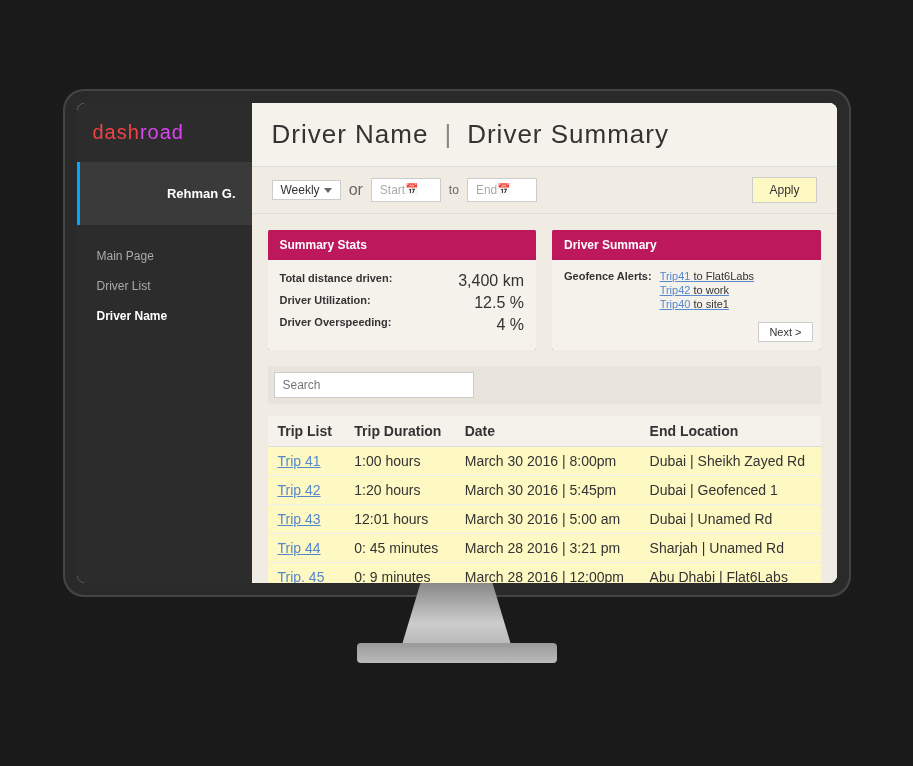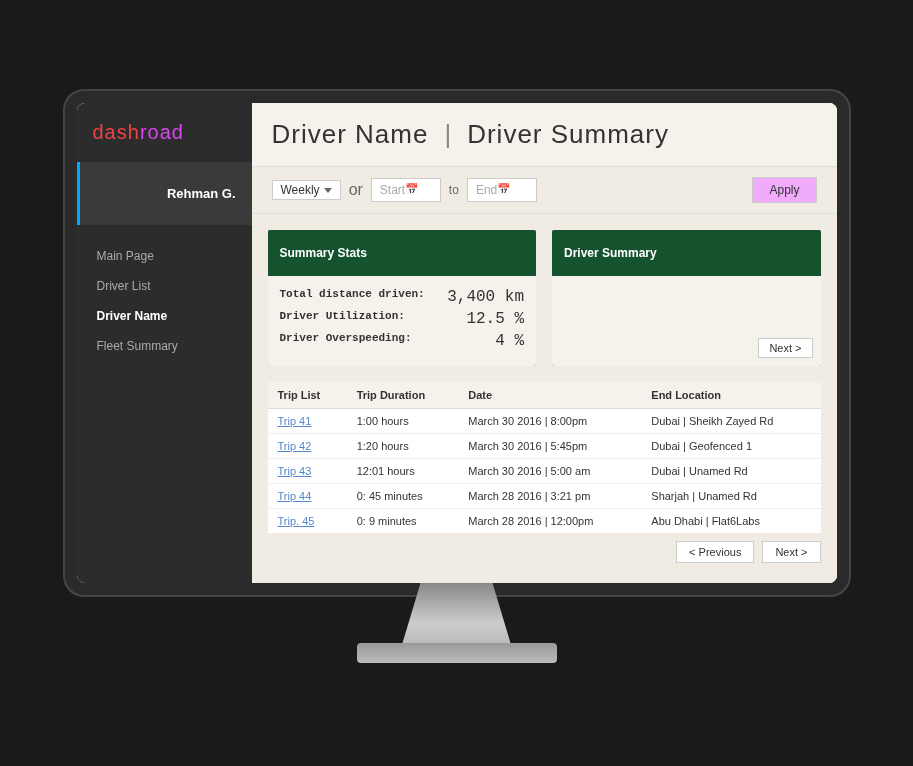--- a/index.html
+++ b/index.html
@@ -154,21 +154,21 @@
     }
 
     .to-label {
       font-size: 12px;
       color: #666;
     }
 
     .apply-btn {
       margin-left: auto;
       border: 1px solid #ccc;
-      background: #f0abfc;
+      background: #fef9c3;
       padding: 5px 16px;
       font-size: 12px;
       color: #333;
       cursor: pointer;
     }
 
     
     .content-area {
       flex: 1;
       padding: 16px;
@@ -184,32 +184,31 @@
     }
 
     .card {
       flex: 1;
       background: #787878;
       border-radius: 2px;
       overflow: hidden;
     }
 
     .card-header {
-      background: #14532d;
-      padding: 16px 12px;
+      background: #be185d;
+      padding: 8px 12px;
       font-size: 12px;
       font-weight: bold;
       color: #fff;
     }
 
     .card-body {
       padding: 12px;
       min-height: 90px;
       background: #f5f2ec;
-      font-family: Liberation Mono, monospace;
     }
 
     .stat-row {
       display: flex;
       justify-content: space-between;
       margin-bottom: 4px;
     }
 
     .stat-label {
       font-size: 11px;
@@ -283,22 +282,22 @@
       font-size: 12px;
       color: #666;
       background: #fff;
       outline: none;
     }
 
     
     .trip-table {
       width: 100%;
       border-collapse: collapse;
-      background: #ffffff;
-      font-size: 11px;
+      background: #fef9c3;
+      font-size: 14px;
     }
 
     .trip-table th {
       background: #f5f2ec;
       padding: 7px 10px;
       text-align: left;
       font-weight: bold;
       color: #333;
       border-bottom: 1px solid #ddd;
     }
@@ -376,21 +375,20 @@
 
     <div class="sidebar">
       <div class="sidebar-logo">
         <span>dash</span><span style="color:#d946ef;font-weight:300">road</span>
       </div>
       <div class="sidebar-driver-header">Rehman G.</div>
       <div class="sidebar-nav">
         <div class="sidebar-nav-item">Main Page</div>
         <div class="sidebar-nav-item">Driver List</div>
         <div class="sidebar-nav-item active">Driver Name</div>
-        <div class="sidebar-nav-item">Fleet Summary</div>
       </div>
     </div>
 
     <div class="main-content">
 
       <div class="main-header">
         <span class="main-title">Driver Name</span>
         <span class="title-separator">|</span>
         <span class="main-subtitle">Driver Summary</span>
       </div>
@@ -431,25 +429,42 @@
               <div class="stat-row">
                 <span class="stat-label">Driver Overspeeding:</span>
                 <span class="stat-value">4 %</span>
               </div>
             </div>
           </div>
 
           <div class="card">
             <div class="card-header">Driver Summary</div>
             <div class="driver-summary-body">
+              <div class="alert-row">
+                <span class="alert-label">Geofence Alerts:</span>
+                <div class="alert-links">
+                  <span class="alert-link">
+                    <span>Trip41</span>&nbsp;<span style="color:#333;text-decoration:none;">to Flat6Labs</span>
+                  </span>
+                  <span class="alert-link">
+                    <span>Trip42</span>&nbsp;<span style="color:#333;text-decoration:none;">to work</span>
+                  </span>
+                  <span class="alert-link">
+                    <span>Trip40</span>&nbsp;<span style="color:#333;text-decoration:none;">to site1</span>
+                  </span>
+                </div>
+              </div>
               <button class="next-btn-small">Next &gt;</button>
             </div>
           </div>
         </div>
 
+        <div class="search-bar">
+          <input type="text" class="search-input" placeholder="Search" style="">
+        </div>
 
         <table class="trip-table">
           <thead>
             <tr>
               <th>Trip List</th>
               <th>Trip Duration</th>
               <th>Date</th>
               <th>End Location</th>
             </tr>
           </thead>

